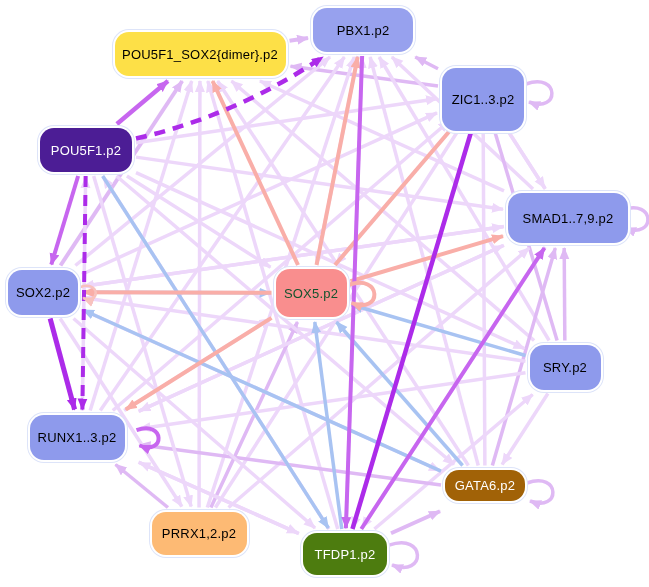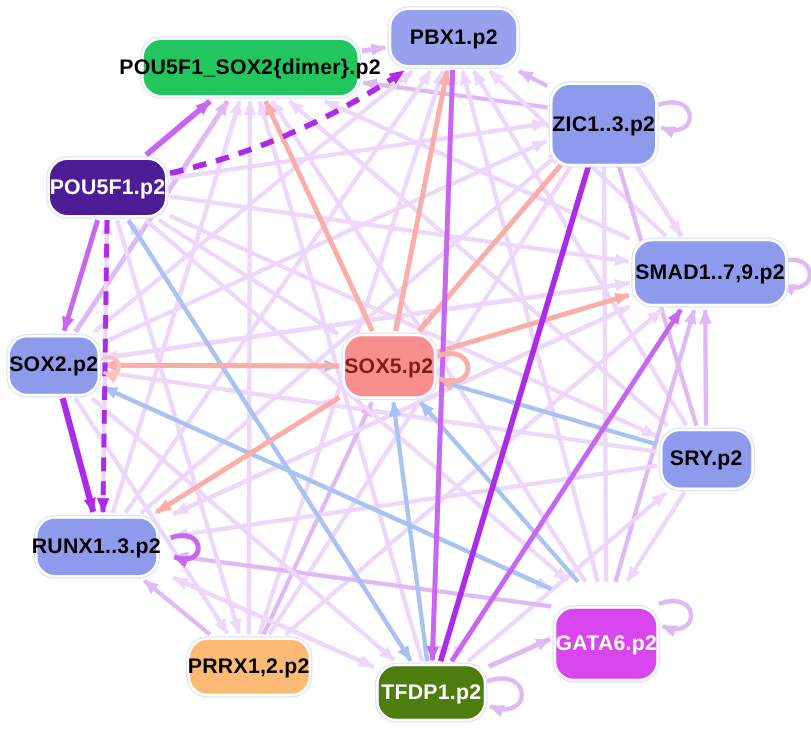--- a/index.html
+++ b/index.html
@@ -16,26 +16,25 @@
     left: 0; top: 0;
     width: 649px; height: 587px;
   }
   .node {
     position: absolute;
     display: flex;
     align-items: center;
     justify-content: center;
     border-radius: 14px;
     box-shadow: 0 0 0 2px #ffffff, 0 0 0 3px #dde4f9;
-    font-size: 17px;
+    font-size: 13px;
     letter-spacing: 0.2px;
     white-space: nowrap;
     cursor: default;
     z-index: 2;
-    font-weight: bold;
   }
   .node span { pointer-events: none; }
 </style>
 </head>
 <body>
 
 <div id="graph">
   <svg id="edge-layer" xmlns="http://www.w3.org/2000/svg" viewBox="0 0 649 587">
     <defs id="marker-defs">
         <marker id="arrow-pale_lavender" markerUnits="userSpaceOnUse" markerWidth="14" markerHeight="12" refX="11" refY="5" orient="auto">
@@ -141,48 +140,48 @@
         <path d="M 526 84 C 560 72, 560 114, 529 102" fill="none" stroke="#DFB9F4" stroke-width="3.5" marker-end="url(#arrow-lavender)"></path>
         <path d="M 622 210 C 656 198, 656 240, 625 228" fill="none" stroke="#DFB9F4" stroke-width="3.5" marker-end="url(#arrow-lavender)"></path>
         <path d="M 348.5 285 C 382.5 273, 382.5 315, 351.5 303" fill="none" stroke="#F9AEA8" stroke-width="4" marker-end="url(#arrow-salmon)"></path>
         <path d="M 527 483 C 561 471, 561 513, 530 501" fill="none" stroke="#DFB9F4" stroke-width="3.5" marker-end="url(#arrow-lavender)"></path>
         <path d="M 389 545.2 C 426.4 532, 426.4 578.2, 392 565" fill="none" stroke="#DFB9F4" stroke-width="3.5" marker-end="url(#arrow-lavender)"></path>
         <path d="M 136.5 430.2 C 165.4 420, 165.4 455.7, 139.5 445.5" fill="none" stroke="#C766EF" stroke-width="4" marker-end="url(#arrow-medium_purple)"></path>
         <path d="M 80 287.2 C 100.4 280, 100.4 305.2, 83 298" fill="none" stroke="#F8C2BE" stroke-width="2.5" marker-end="url(#arrow-pale_salmon)"></path>
       </g>
   </svg>
 
-<div class="node" style="left: 114.5px; top: 32px; width: 171px; height: 44px; background: #22c55e; color: rgb(0, 0, 0);">
+<div class="node" style="left: 114.5px; top: 32px; width: 171px; height: 44px; background: #fde047; color: rgb(0, 0, 0);">
       <span>POU5F1_SOX2{dimer}.p2</span>
     </div>
     <div class="node" style="left: 313px; top: 8px; width: 100px; height: 44px; background: rgb(151, 161, 238); color: rgb(0, 0, 0);">
       <span>PBX1.p2</span>
     </div>
     <div class="node" style="left: 442px; top: 68px; width: 82px; height: 63px; background: rgb(142, 154, 236); color: rgb(0, 0, 0);">
       <span>ZIC1..3.p2</span>
     </div>
     <div class="node" style="left: 40px; top: 128px; width: 92px; height: 44px; background: #4c1d95; color: rgb(255, 255, 255);">
       <span>POU5F1.p2</span>
     </div>
     <div class="node" style="left: 508px; top: 193px; width: 120px; height: 50px; background: rgb(142, 154, 236); color: rgb(0, 0, 0);">
       <span>SMAD1..7,9.p2</span>
     </div>
     <div class="node" style="left: 8px; top: 269.5px; width: 70px; height: 45px; background: rgb(142, 154, 236); color: rgb(0, 0, 0); text-align: right;">
       <span>SOX2.p2</span>
     </div>
-    <div class="node" style="left: 275.5px; top: 269px; width: 71px; height: 48px; background: rgb(249, 142, 142); color: #7f1d1d;">
+    <div class="node" style="left: 275.5px; top: 269px; width: 71px; height: 48px; background: rgb(249, 142, 142); color: #14532d;">
       <span>SOX5.p2</span>
     </div>
     <div class="node" style="left: 529.5px; top: 344.5px; width: 71px; height: 45px; background: rgb(142, 154, 236); color: #000000;">
       <span>SRY.p2</span>
     </div>
     <div class="node" style="left: 29.5px; top: 414.5px; width: 95px; height: 45px; background: rgb(142, 154, 236); color: rgb(0, 0, 0);">
       <span>RUNX1..3.p2</span>
     </div>
-    <div class="node" style="left: 445px; top: 469.5px; width: 80px; height: 56px; background: #d946ef; color: rgb(255, 255, 255); margin-top: 17px;">
+    <div class="node" style="left: 445px; top: 469.5px; width: 80px; height: 31px; background: #a16207; color: rgb(255, 255, 255);">
       <span>GATA6.p2</span>
     </div>
     <div class="node" style="left: 151.5px; top: 511.5px; width: 95px; height: 43px; background: #fdba74; color: rgb(0, 0, 0);">
       <span>PRRX1,2.p2</span>
     </div>
     <div class="node" style="left: 303px; top: 533px; width: 84px; height: 42px; background: #4d7c0f; color: rgb(255, 255, 255);">
       <span>TFDP1.p2</span>
     </div>
   </div>
 

